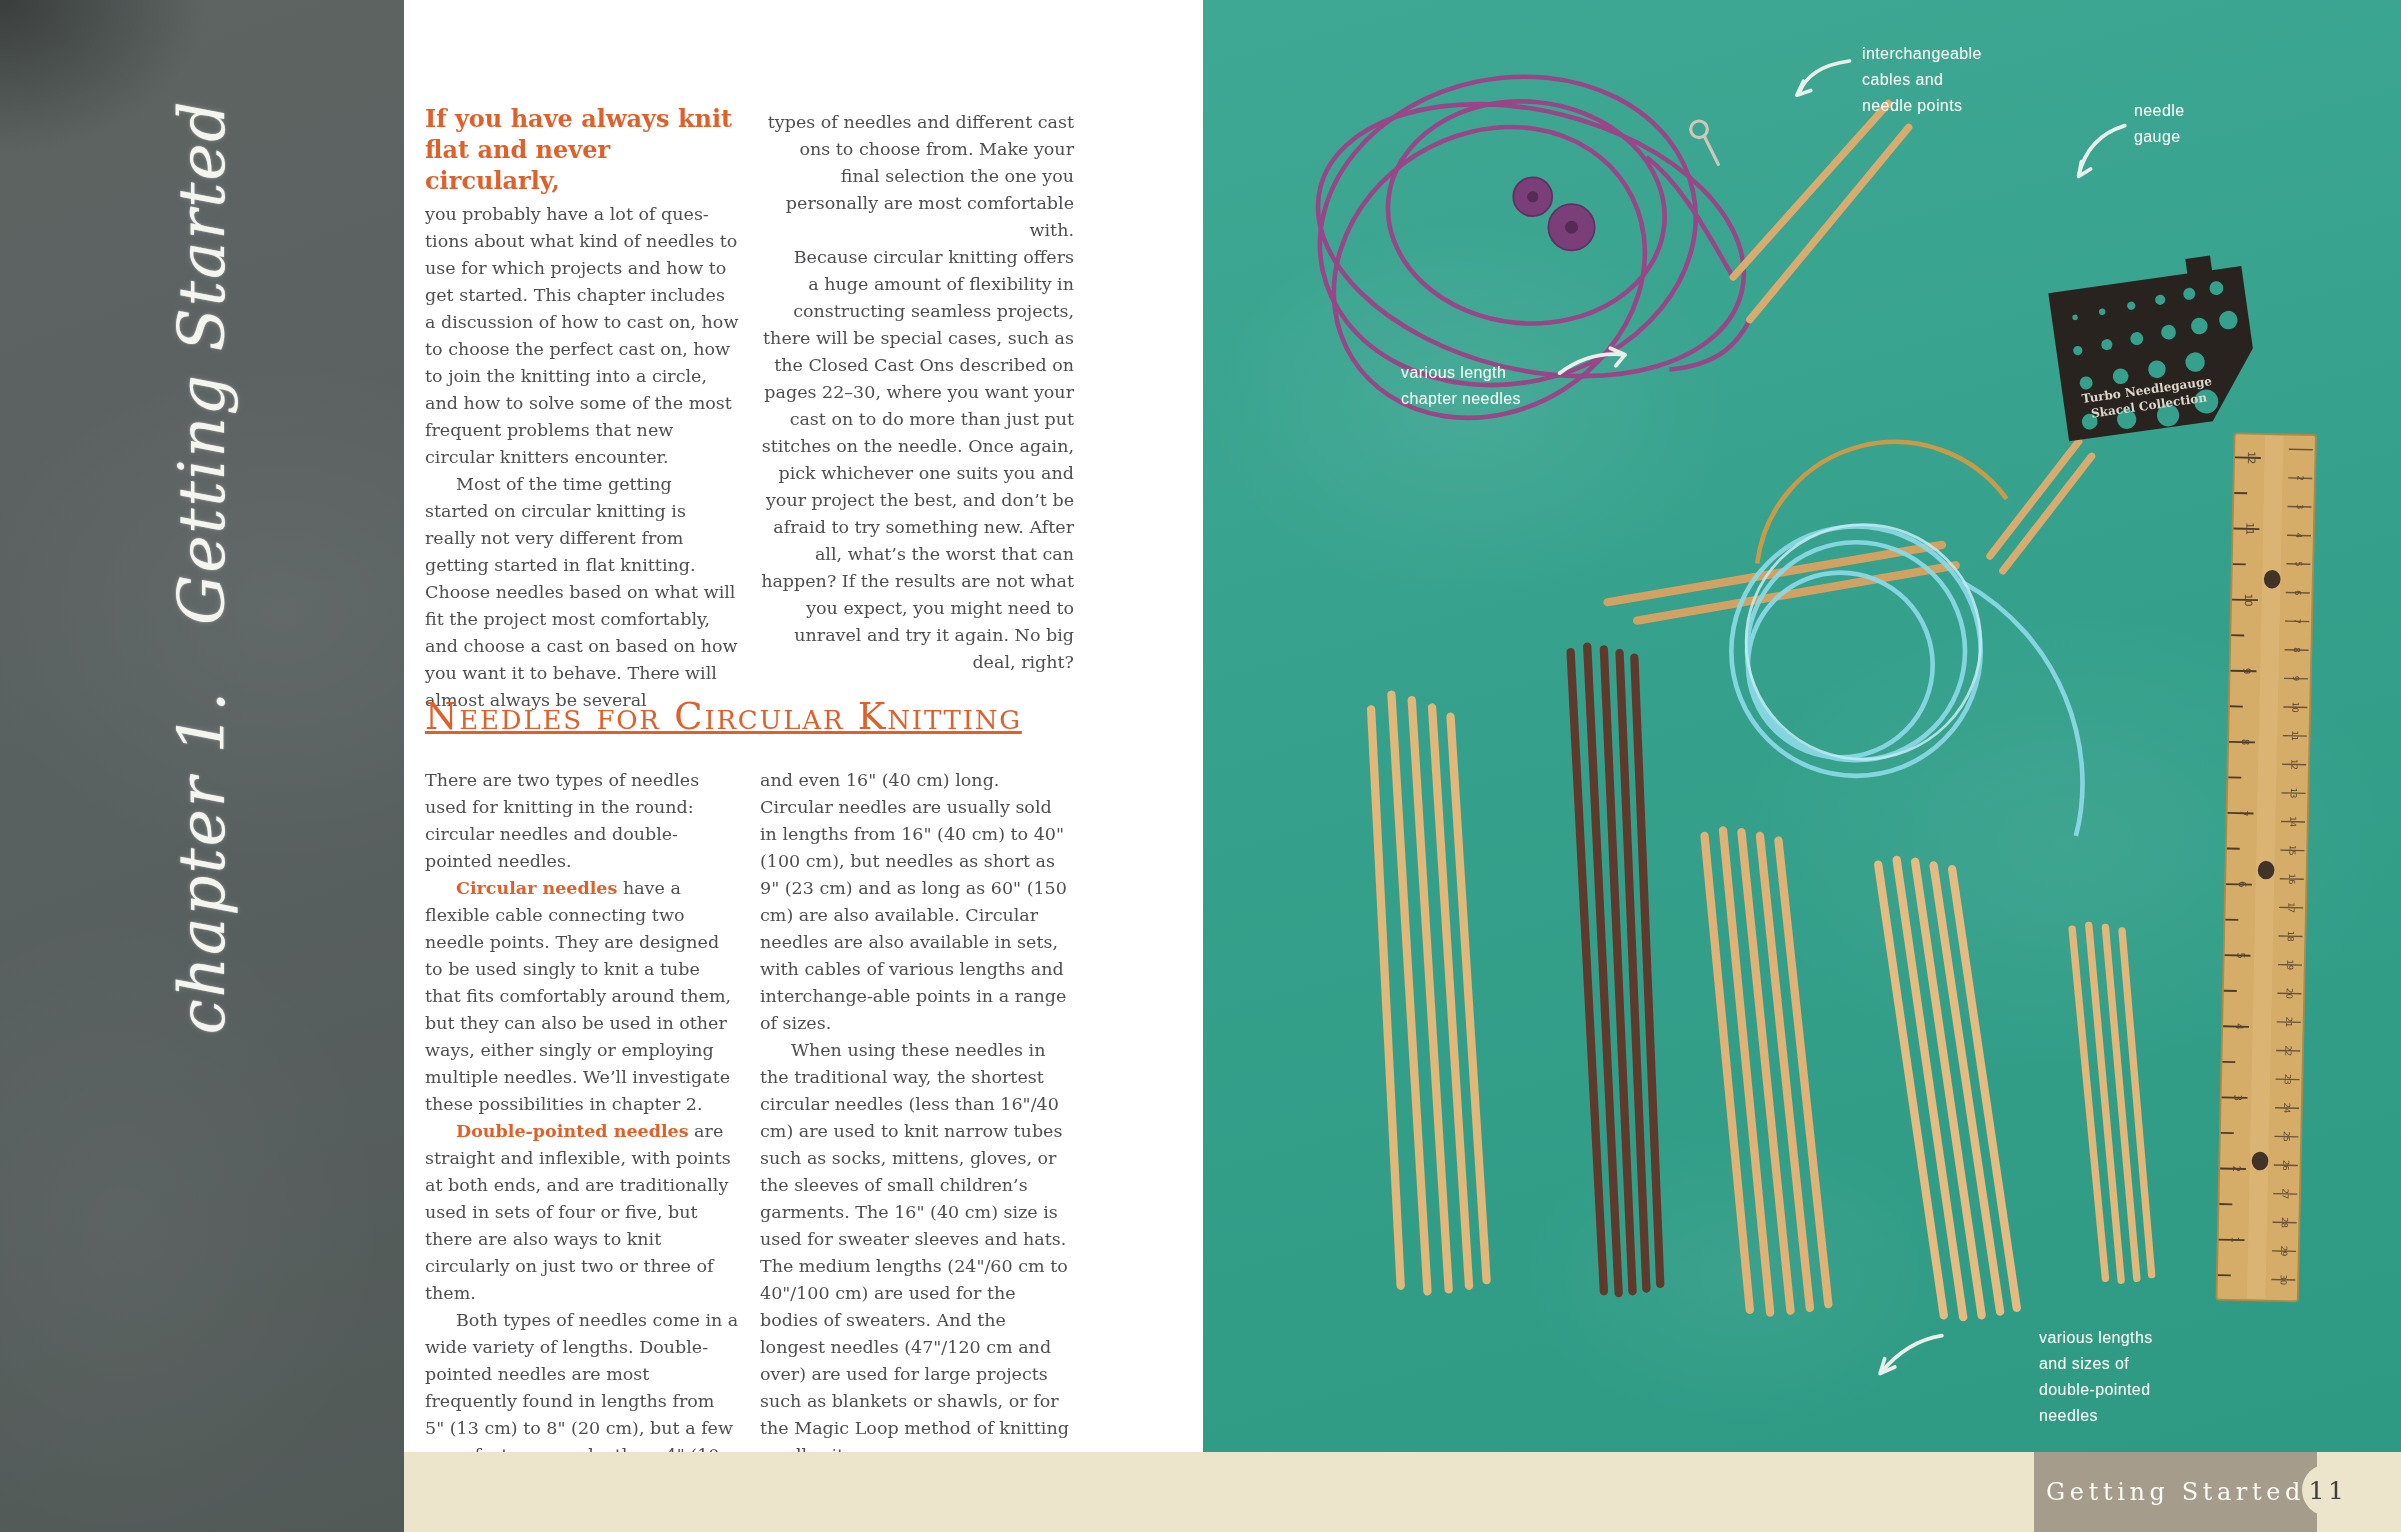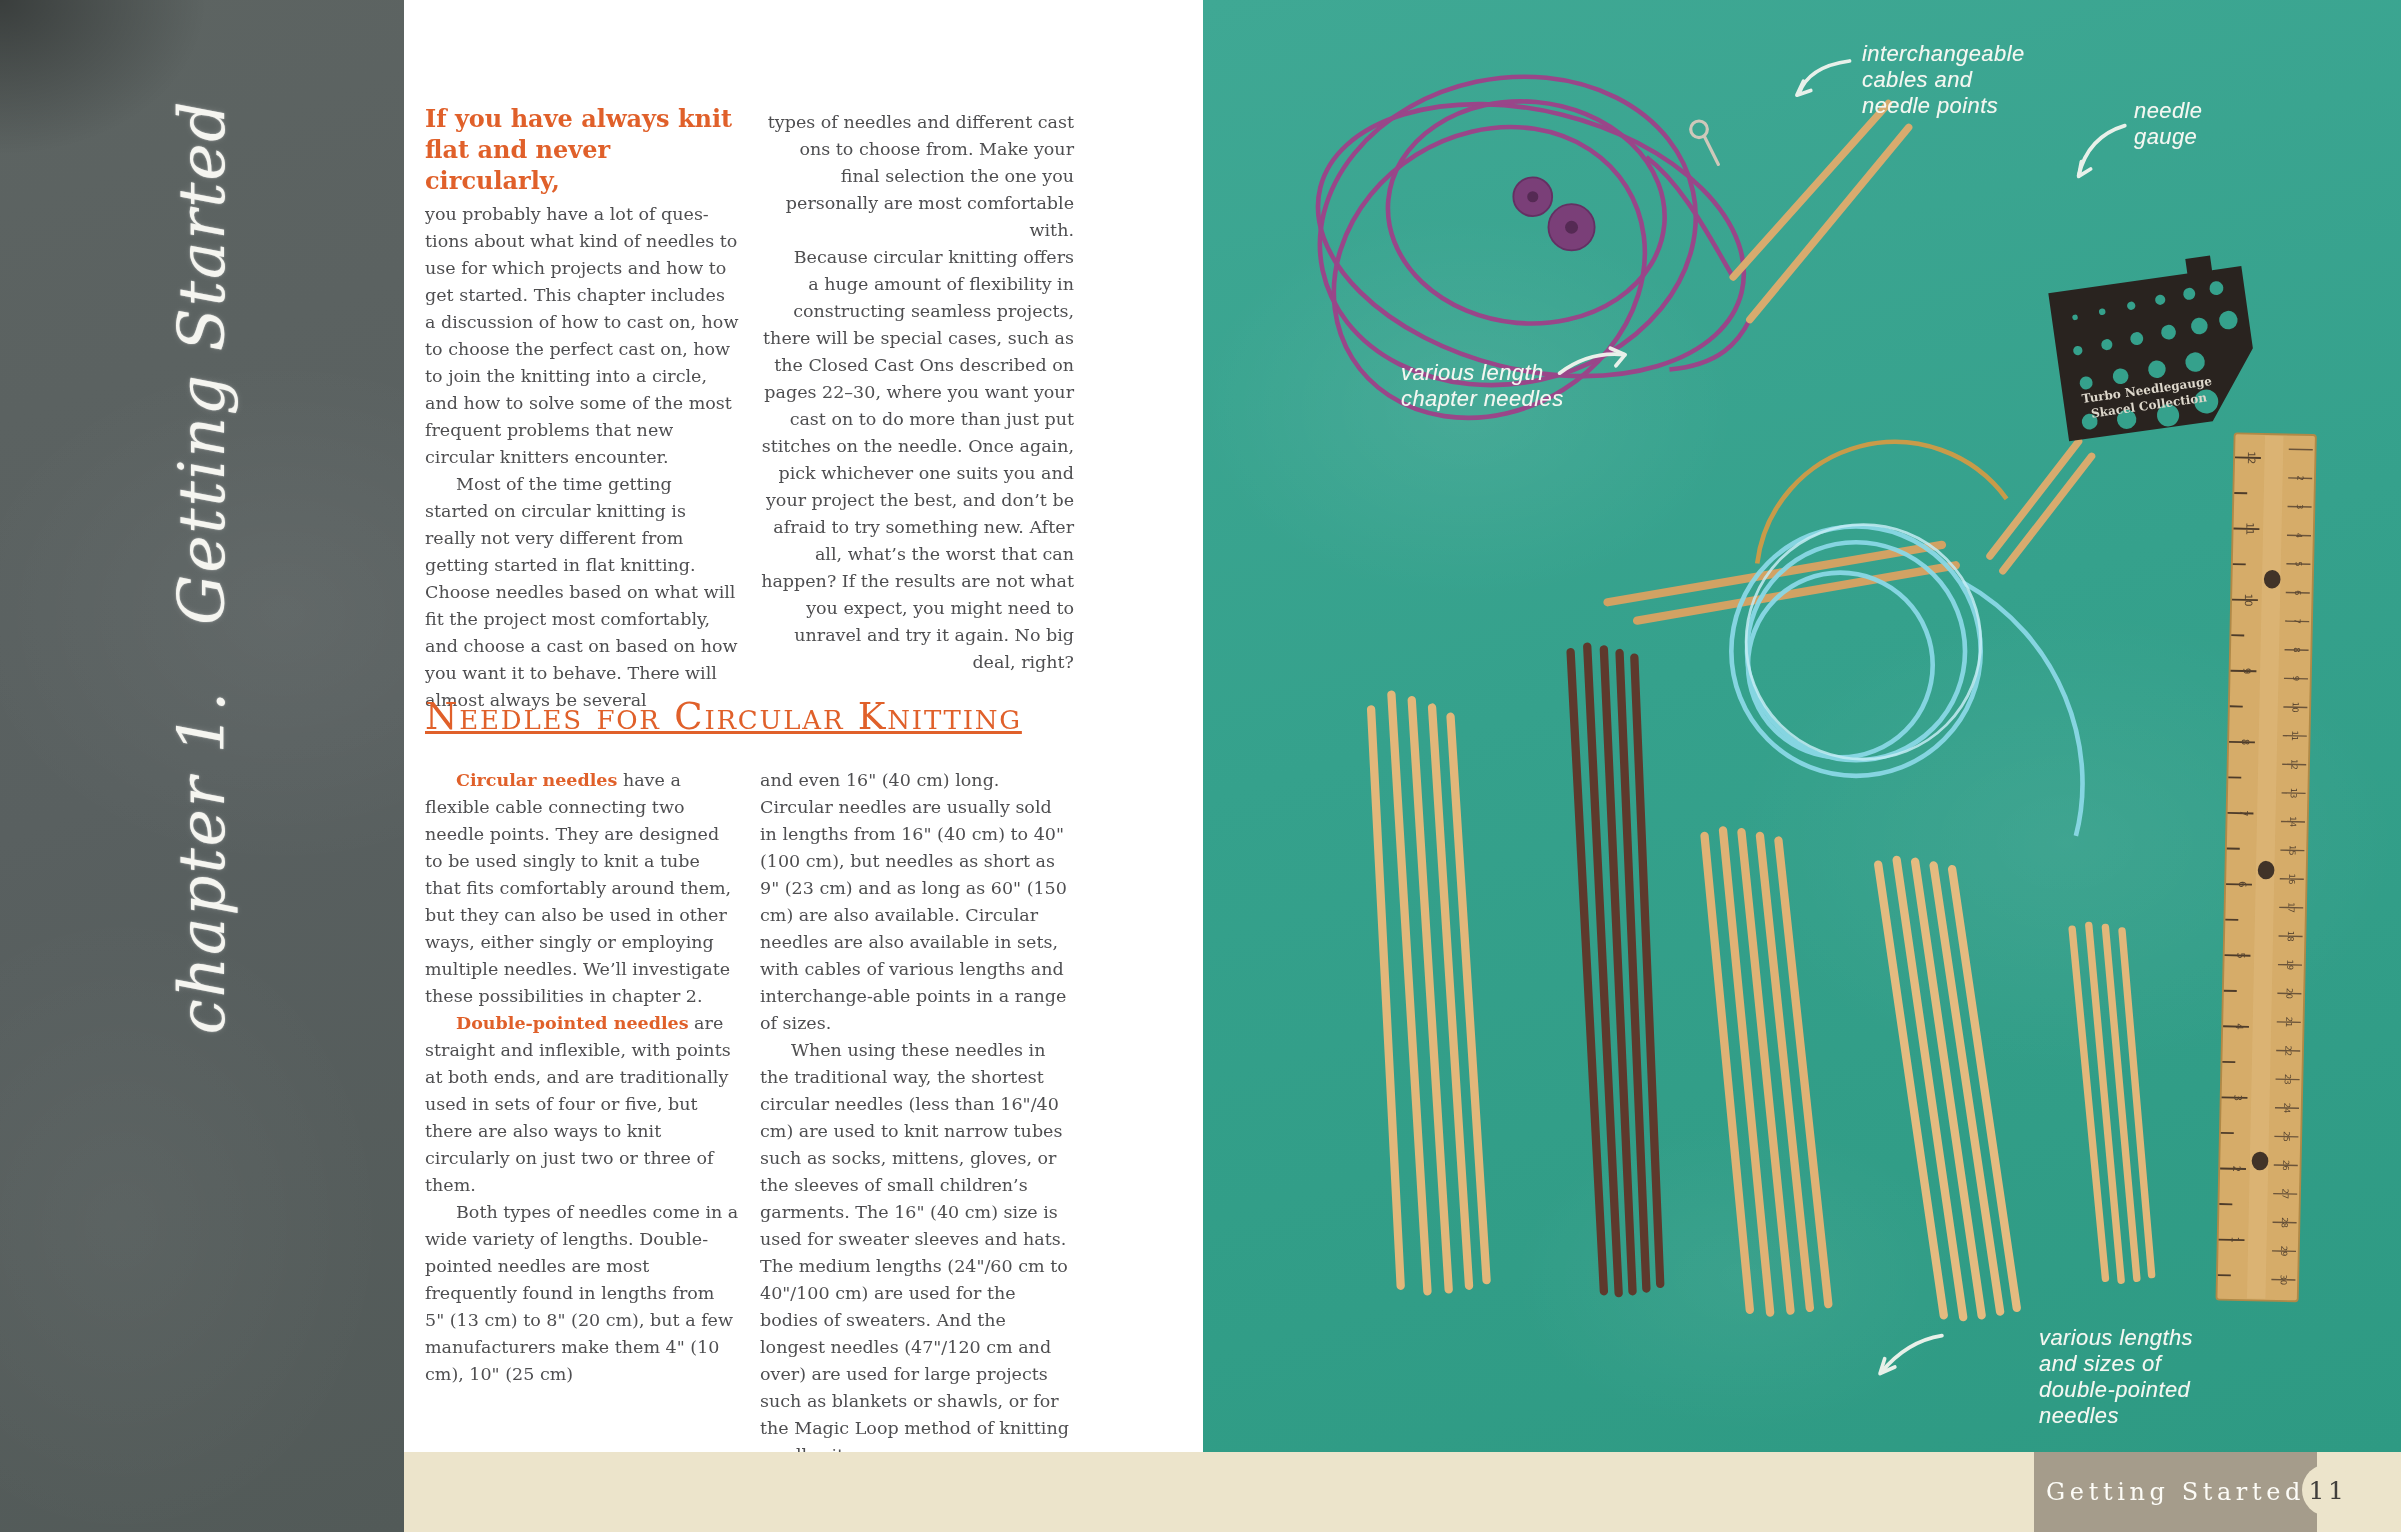--- a/index.html
+++ b/index.html
@@ -38,22 +38,22 @@
 
   
   .photo{position:absolute;left:1203px;top:0;width:1198px;height:1452px;
     background:
       radial-gradient(ellipse 388px 277px at 22% 28%, rgba(255,255,255,0.07), transparent 70%),
       radial-gradient(ellipse 480px 333px at 72% 58%, rgba(255,255,255,0.06), transparent 70%),
       radial-gradient(ellipse 333px 222px at 45% 88%, rgba(255,255,255,0.05), transparent 70%),
       linear-gradient(165deg,#3fa894 0%,#35a18c 45%,#2e9a83 100%);}
   .photo svg{position:absolute;left:0;top:0;}
   .annot{position:absolute;color:#f4f7f1;font-family:"Liberation Sans",sans-serif;
-    font-size:22px;line-height:26px;white-space:pre-line;letter-spacing:0.4px;
-    text-shadow:0 0 0.9px rgba(255,255,255,0.4);font-style:italic;}
+    font-size:16px;line-height:26px;white-space:pre-line;letter-spacing:0.4px;
+    text-shadow:0 0 0.9px rgba(255,255,255,0.4);}
 
   
   .footer{position:absolute;left:404px;top:1452px;width:1998px;height:80px;background:#ece4cb;}
   .footer-block{position:absolute;left:1630px;top:0;width:283px;height:80px;background:#a59c8b;
     display:flex;align-items:center;justify-content:center;}
   .footer-label{color:#fdfcf7;font-family:"DejaVu Serif",serif;font-size:24px;letter-spacing:4.6px;}
   .page-circle{position:absolute;left:1898px;top:12px;width:52px;height:52px;border-radius:50%;
     background:#ece4cb;display:flex;align-items:center;justify-content:center;}
   .page-num{color:#413f3c;font-family:"DejaVu Serif",serif;font-size:25px;letter-spacing:3.7px;}
 </style>
@@ -77,20 +77,21 @@
       <div class="col pad">
         <p>types of needles and different cast ons to choose from. Make your final selection the one you personally are most comfortable with.</p>
         <p class="indent">Because circular knitting offers a huge amount of flexibility in constructing seamless projects, there will be special cases, such as the Closed Cast Ons described on pages 22–30, where you want your cast on to do more than just put stitches on the needle. Once again, pick whichever one suits you and your project the best, and don’t be afraid to try something new. After all, what’s the worst that can happen? If the results are not what you expect, you might need to unravel and try it again. No big deal, right?</p>
       </div>
     </div>
 
     <h2 class="section-head">Needles for Circular Knitting</h2>
 
     <div class="cols section-cols">
       <div class="col">
+        <p>There are two types of needles used for knitting in the round: circular needles and double-pointed needles.</p>
         <p class="indent"><span class="runin">Circular needles</span><span> have a flexible cable connecting two needle points. They are designed to be used singly to knit a tube that fits comfortably around them, but they can also be used in other ways, either singly or employing multiple needles. We’ll investigate these possibilities in chapter 2.</span></p>
         <p class="indent"><span class="runin">Double-pointed needles</span><span> are straight and inflexible, with points at both ends, and are traditionally used in sets of four or five, but there are also ways to knit circularly on just two or three of them.</span></p>
         <p class="indent">Both types of needles come in a wide variety of lengths. Double-pointed needles are most frequently found in lengths from 5" (13 cm) to 8" (20 cm), but a few manufacturers make them 4" (10 cm), 10" (25 cm)</p>
       </div>
       <div class="col">
         <p>and even 16" (40 cm) long. Circular needles are usually sold in lengths from 16" (40 cm) to 40" (100 cm), but needles as short as 9" (23 cm) and as long as 60" (150 cm) are also available. Circular needles are also available in sets, with cables of various lengths and interchange-able points in a range of sizes.</p>
         <p class="indent">When using these needles in the traditional way, the shortest circular needles (less than 16"/40 cm) are used to knit narrow tubes such as socks, mittens, gloves, or the sleeves of small children’s garments. The 16" (40 cm) size is used for sweater sleeves and hats. The medium lengths (24"/60 cm to 40"/100 cm) are used for the bodies of sweaters. And the longest needles (47"/120 cm and over) are used for large projects such as blankets or shawls, or for the Magic Loop method of knitting smaller items</p>
       </div>
     </div>
 

